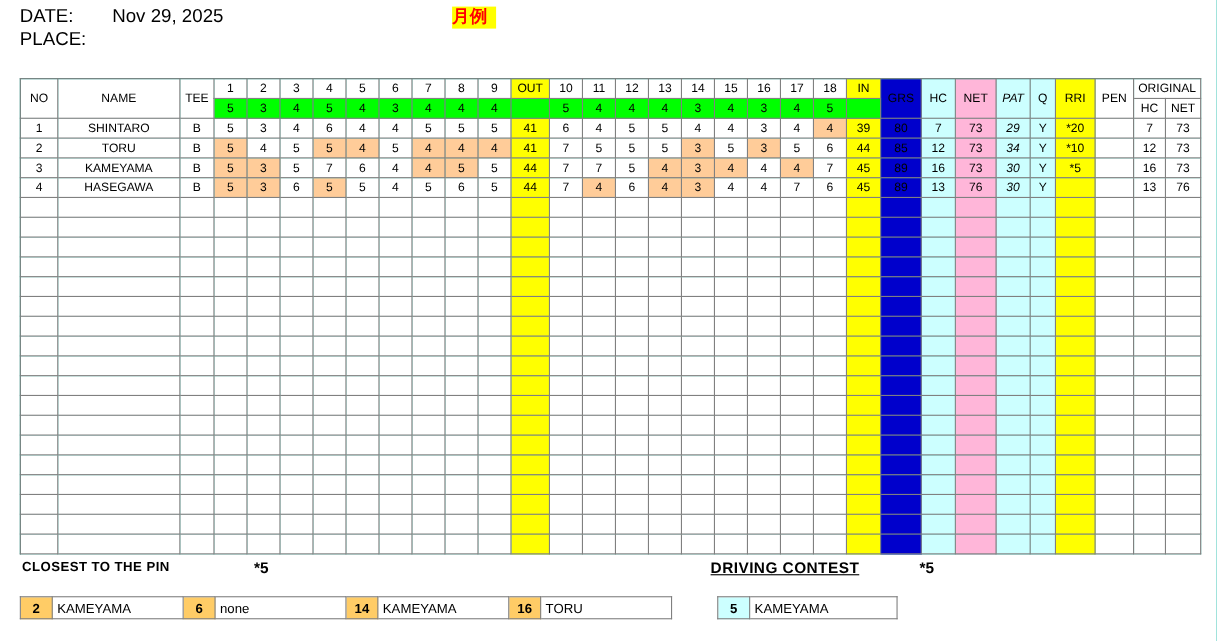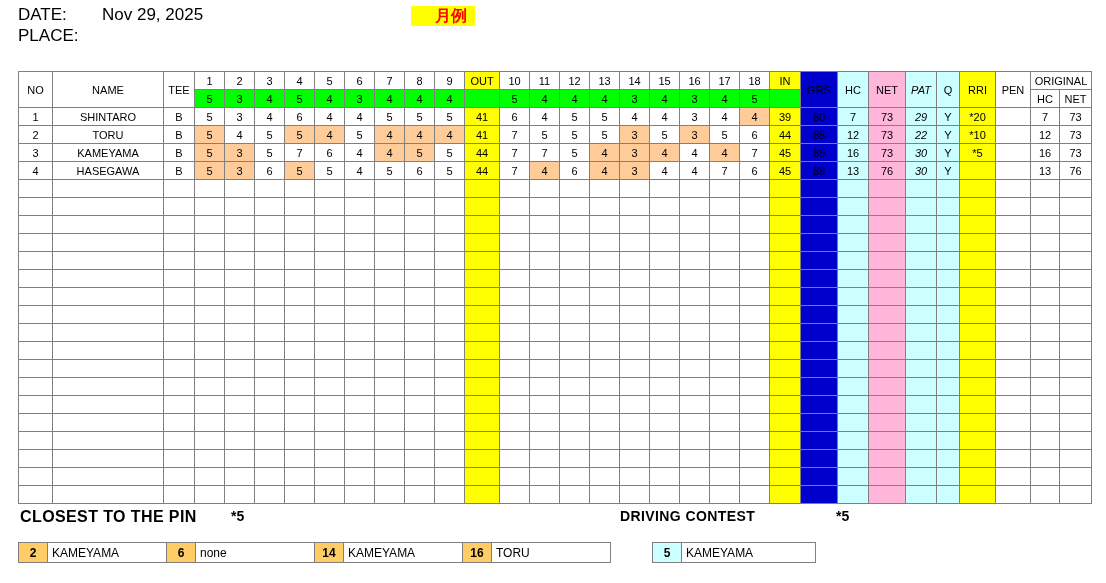--- a/index.html
+++ b/index.html
@@ -13,21 +13,21 @@
 
   
   .hdr{position:absolute;left:18px;top:4px;width:1070px;}
   .hdr-row{display:flex;align-items:center;height:21px;font-size:17px;}
   .hdr-label{width:84px;flex:0 0 84px;}
   .hdr-val{}
   .hdr-val.red{color:#ff0000;}
   .gekirei{
     position:absolute;left:393px;top:2px;
     background:#ffff00;color:#ff0000;font-weight:bold;
-    font-size:16px;padding:1px 8px 2px 24px;
+    font-size:16px;padding:1px 8px 2px 0;
     line-height:17px;
   }
 
   
   table.score{
     position:absolute;left:18px;top:71px;
     border-collapse:collapse;
     font-size:11px;
     background:#14b8a6;
   }
@@ -64,23 +64,23 @@
   .bg-blue{background:#0000cc;color:#ffffff;font-weight:bold;}
   .bg-cyan{background:#ccffff;}
   .bg-pink{background:#ffb6d9;}
   .bg-peach{background:#ffcc99;}
 
   .bold{font-weight:bold;}
   .red{color:#ff0000;}
   .nm{text-align:left;padding-left:5px;margin-left:23px;}
 
   
-  .ctp-title{position:absolute;left:20px;top:508px;font-size:16px;font-weight:bold;letter-spacing:0.4px;text-align:center;}
+  .ctp-title{position:absolute;left:20px;top:508px;font-size:12px;font-weight:bold;letter-spacing:0.4px;text-align:center;}
   .ctp-star{position:absolute;left:231px;top:508px;font-size:14px;font-weight:bold;}
-  .dc-title{position:absolute;left:620px;top:508px;font-size:14px;font-weight:bold;letter-spacing:0.4px;}
+  .dc-title{position:absolute;left:646px;top:508px;font-size:14px;font-weight:bold;letter-spacing:0.4px;text-decoration:underline;}
   .dc-star{position:absolute;left:836px;top:508px;font-size:14px;font-weight:bold;}
 
   table.ctp{
     position:absolute;left:18px;top:542px;
     border-collapse:collapse;font-size:12px;
   }
   table.ctp td{
     border:1px solid #808080;height:19px;padding:0 4px;
     vertical-align:middle;
   }
@@ -227,21 +227,21 @@
           <td class="c-h bg-white">5</td>
           <td class="c-h bg-peach">3</td>
           <td class="c-h bg-white">5</td>
           <td class="c-h bg-peach">3</td>
           <td class="c-h bg-white">5</td>
           <td class="c-h bg-white">6</td>
           <td class="c-in bg-yellow">44</td>
           <td class="c-grs bg-blue">85</td>
           <td class="c-hc bg-cyan">12</td>
           <td class="c-net bg-pink bold">73</td>
-          <td class="c-pat bg-cyan">22</td>
+          <td class="c-pat bg-cyan">34</td>
           <td class="c-q bg-cyan">Y</td>
           <td class="c-rri bg-yellow red">*10</td>
           <td class="c-pen bg-white"></td>
           <td class="c-ohc bg-white">12</td>
           <td class="c-onet bg-white">73</td>
         </tr>
         <tr>
           <td class="c-no bg-white">3</td>
           <td class="c-name bg-white nm">KAMEYAMA</td>
           <td class="c-tee bg-white">B</td>

